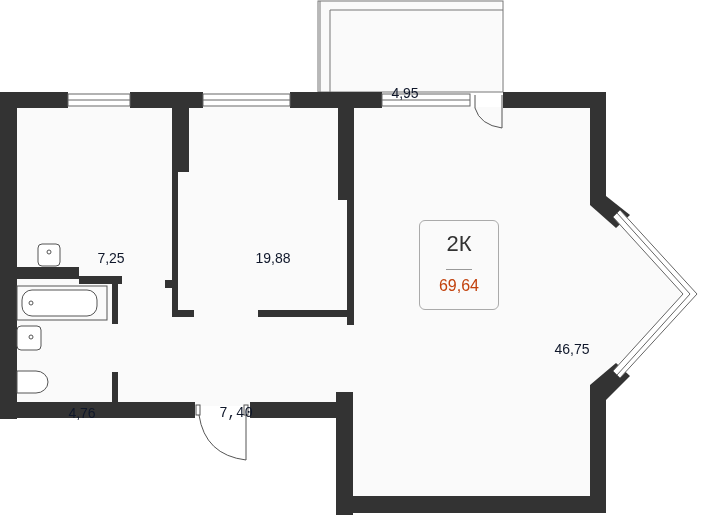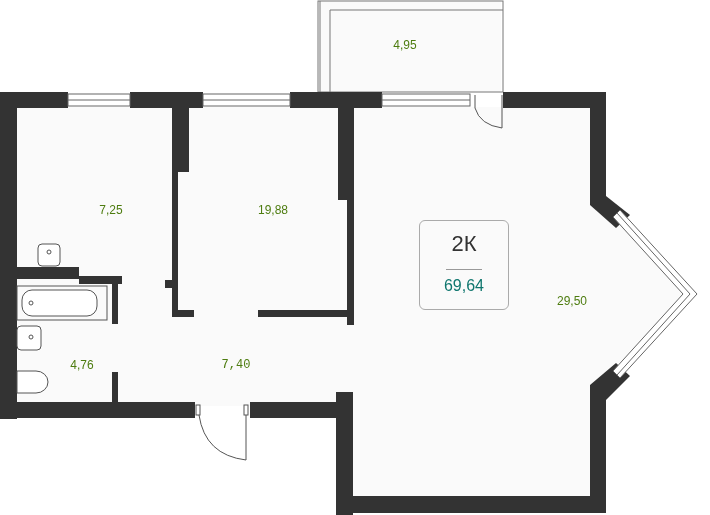--- a/index.html
+++ b/index.html
@@ -1,22 +1,22 @@
 <!DOCTYPE html>
 <html><head>
 <meta charset="utf-8">
 <style>
   html,body{margin:0;padding:0;background:#ffffff;}
   body{width:710px;height:515px;overflow:hidden;font-family:"Liberation Sans",sans-serif;}
   #plan{position:absolute;left:0;top:0;width:710px;height:515px;}
-  .lbl{position:absolute;font-size:12px;color:#4d7c0f;transform:translate(-50%,-50%);white-space:nowrap;}
-  .badge{position:absolute;left:419px;top:220px;width:90px;height:90px;border:1px solid #aaa;border-radius:6px;box-sizing:border-box;background:#fafafa;}
+  .lbl{position:absolute;font-size:14px;color:#0f172a;transform:translate(-50%,-50%);white-space:nowrap;margin-top:48px;}
+  .badge{position:absolute;left:419px;top:220px;width:80px;height:90px;border:1px solid #aaa;border-radius:6px;box-sizing:border-box;background:#fafafa;}
   .badge .t{position:absolute;left:0;right:0;top:10px;text-align:center;font-size:22px;color:#333;}
   .badge .line{position:absolute;left:26px;right:26px;top:48px;height:1px;background:#999;}
-  .badge .a{position:absolute;left:0;right:0;top:56px;text-align:center;font-size:16px;color:#0f766e;}
+  .badge .a{position:absolute;left:0;right:0;top:56px;text-align:center;font-size:16px;color:#c2410c;}
 </style>
 </head>
 <body>
 
 <div id="plan">
 <svg width="710" height="515" viewBox="0 0 710 515">
 
   <g fill="#fafafa">
     <rect x="318" y="0" width="183" height="92"></rect>
     <rect x="17" y="107" width="336" height="299"></rect>
@@ -86,20 +86,20 @@
     <circle cx="31" cy="337" r="2" fill="none"></circle>
     <path d="M17,371 L36,371 A12,11 0 0 1 36,393 L17,393 Z"></path>
   </g>
 </svg>
 
   <span class="lbl" style="left:405px;top:45px;">4,95</span>
   <span class="lbl" style="left:111px;top:210px;">7,25</span>
   <span class="lbl" style="left:273px;top:210px;">19,88</span>
   <span class="lbl" style="left:82px;top:365px;">4,76</span>
   <span class="lbl" style="left:236px;top:365px;font-family:Liberation Mono, monospace;">7,40</span>
-  <span class="lbl" style="left:572px;top:301px;">29,50</span>
+  <span class="lbl" style="left:572px;top:301px;">46,75</span>
 
   <div class="badge">
     <div class="t">2К</div>
     <div class="line"></div>
     <div class="a">69,64</div>
   </div>
 </div>
 
 </body></html>

